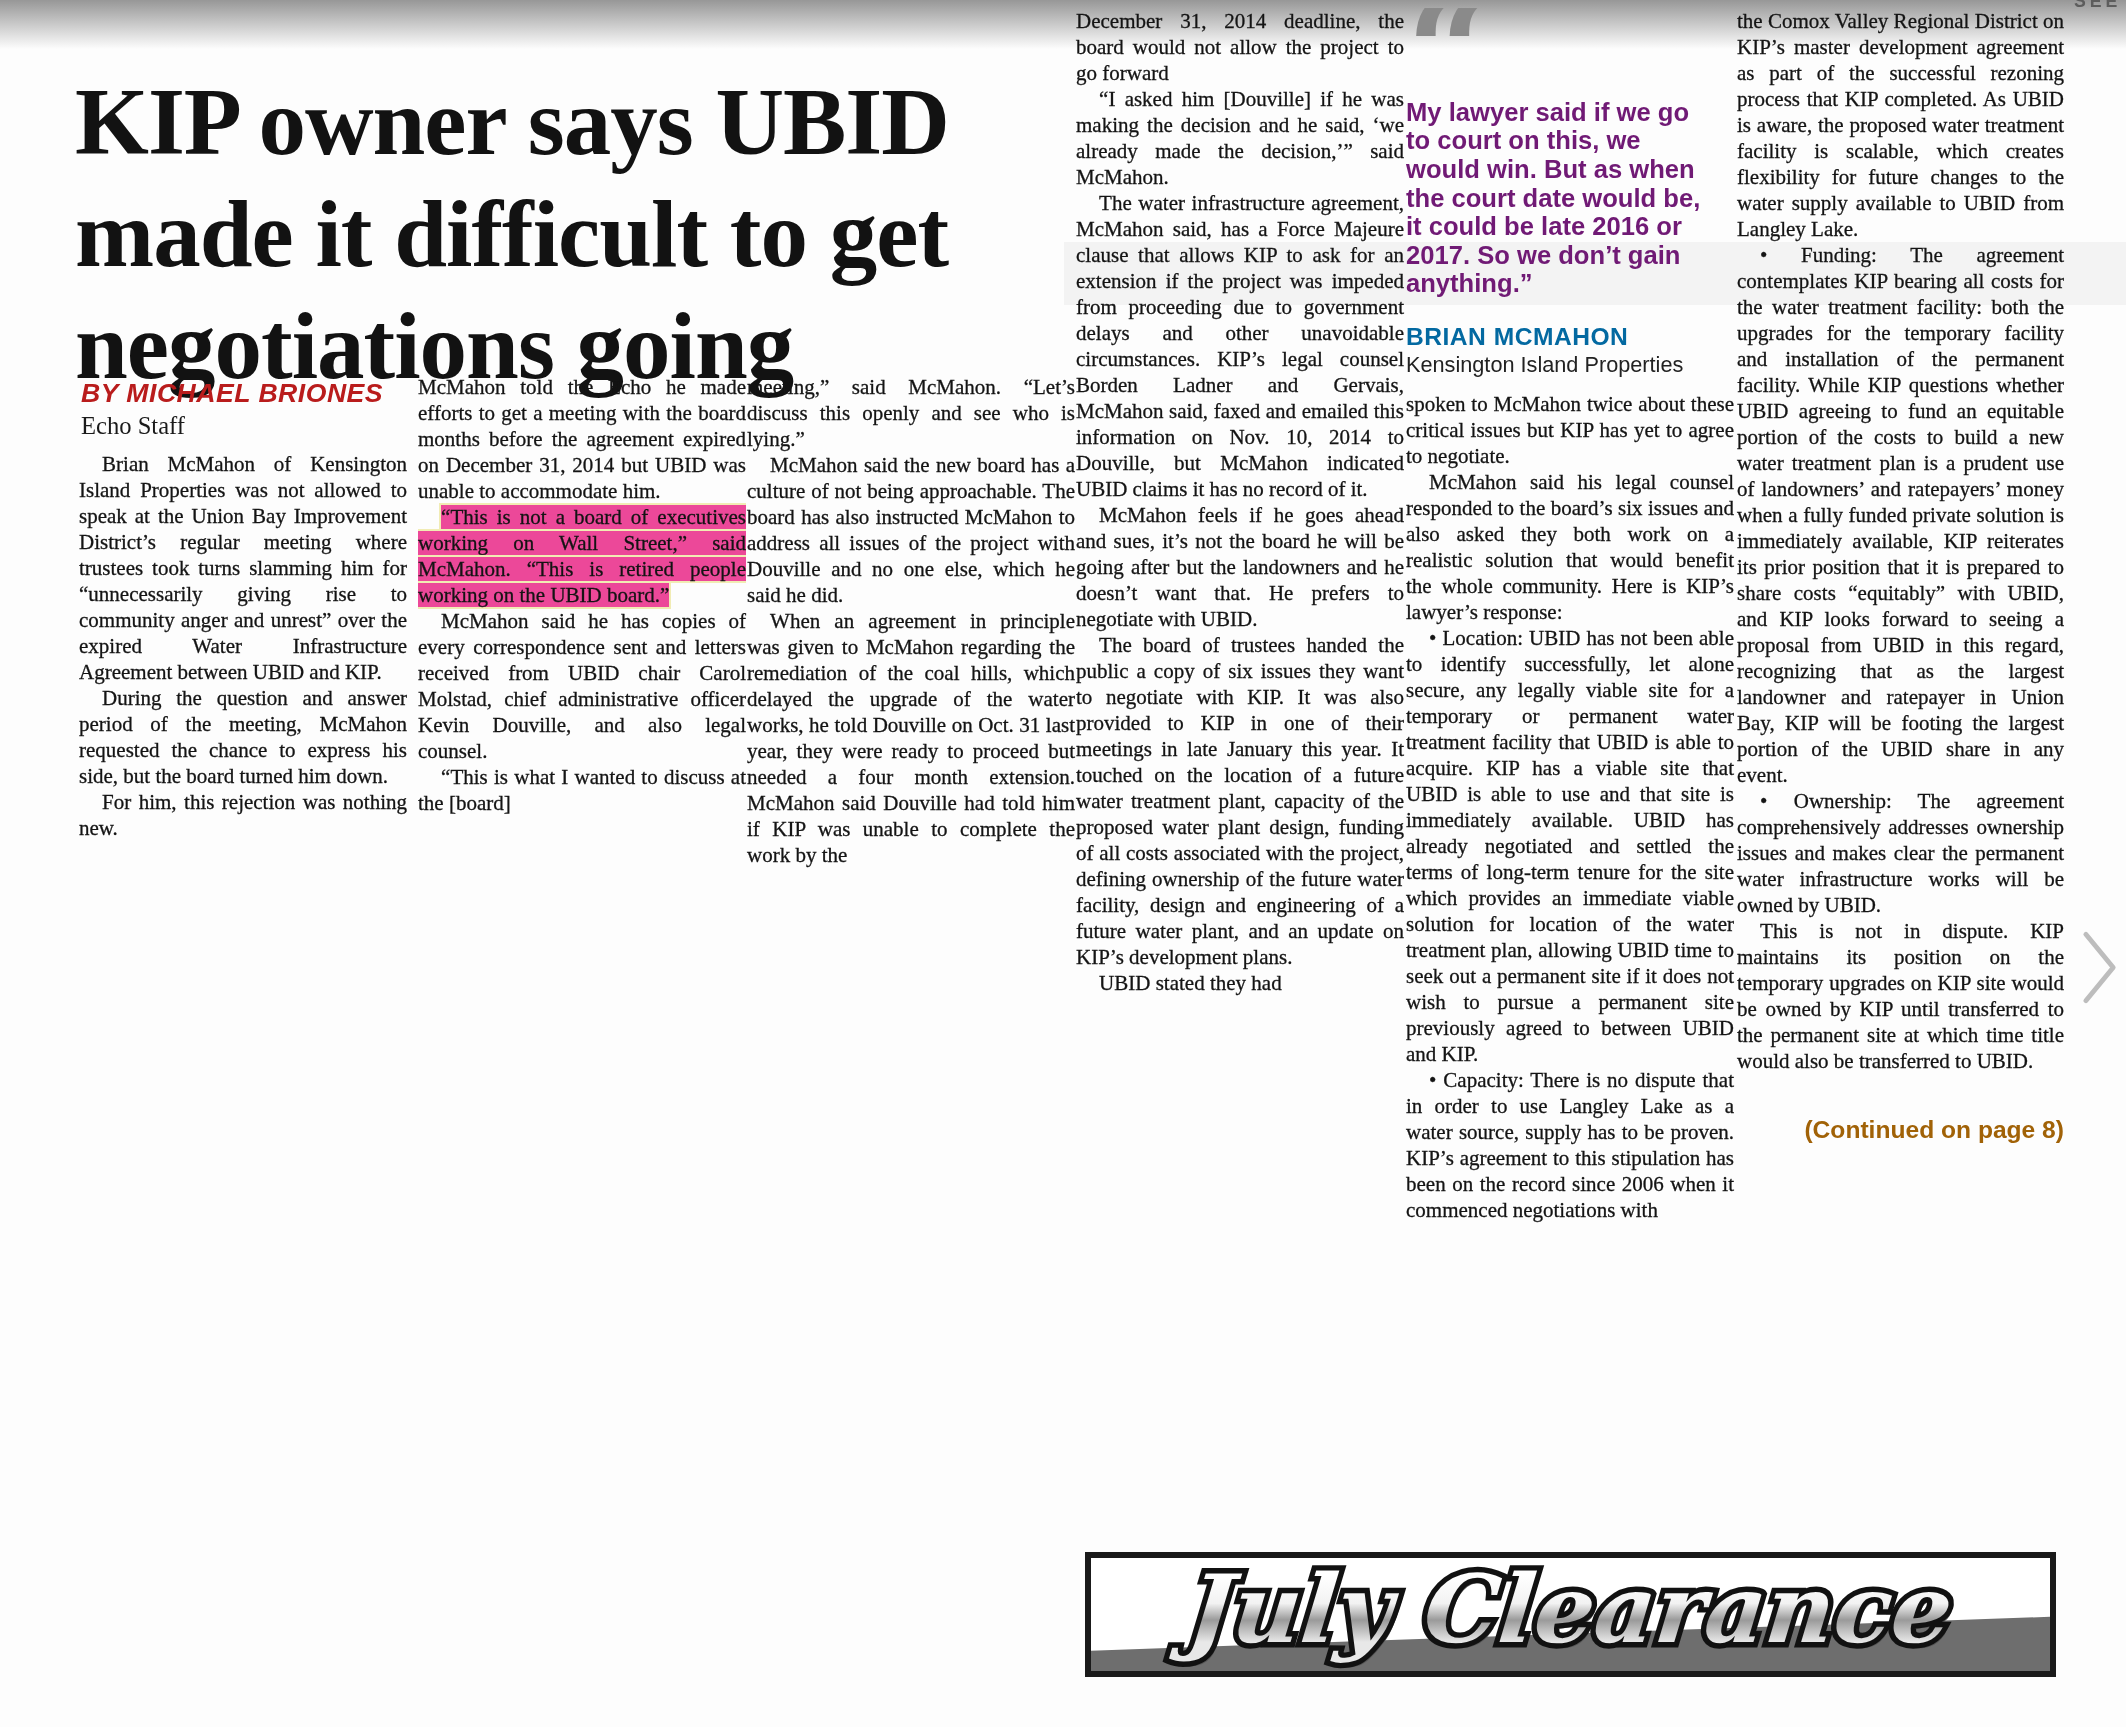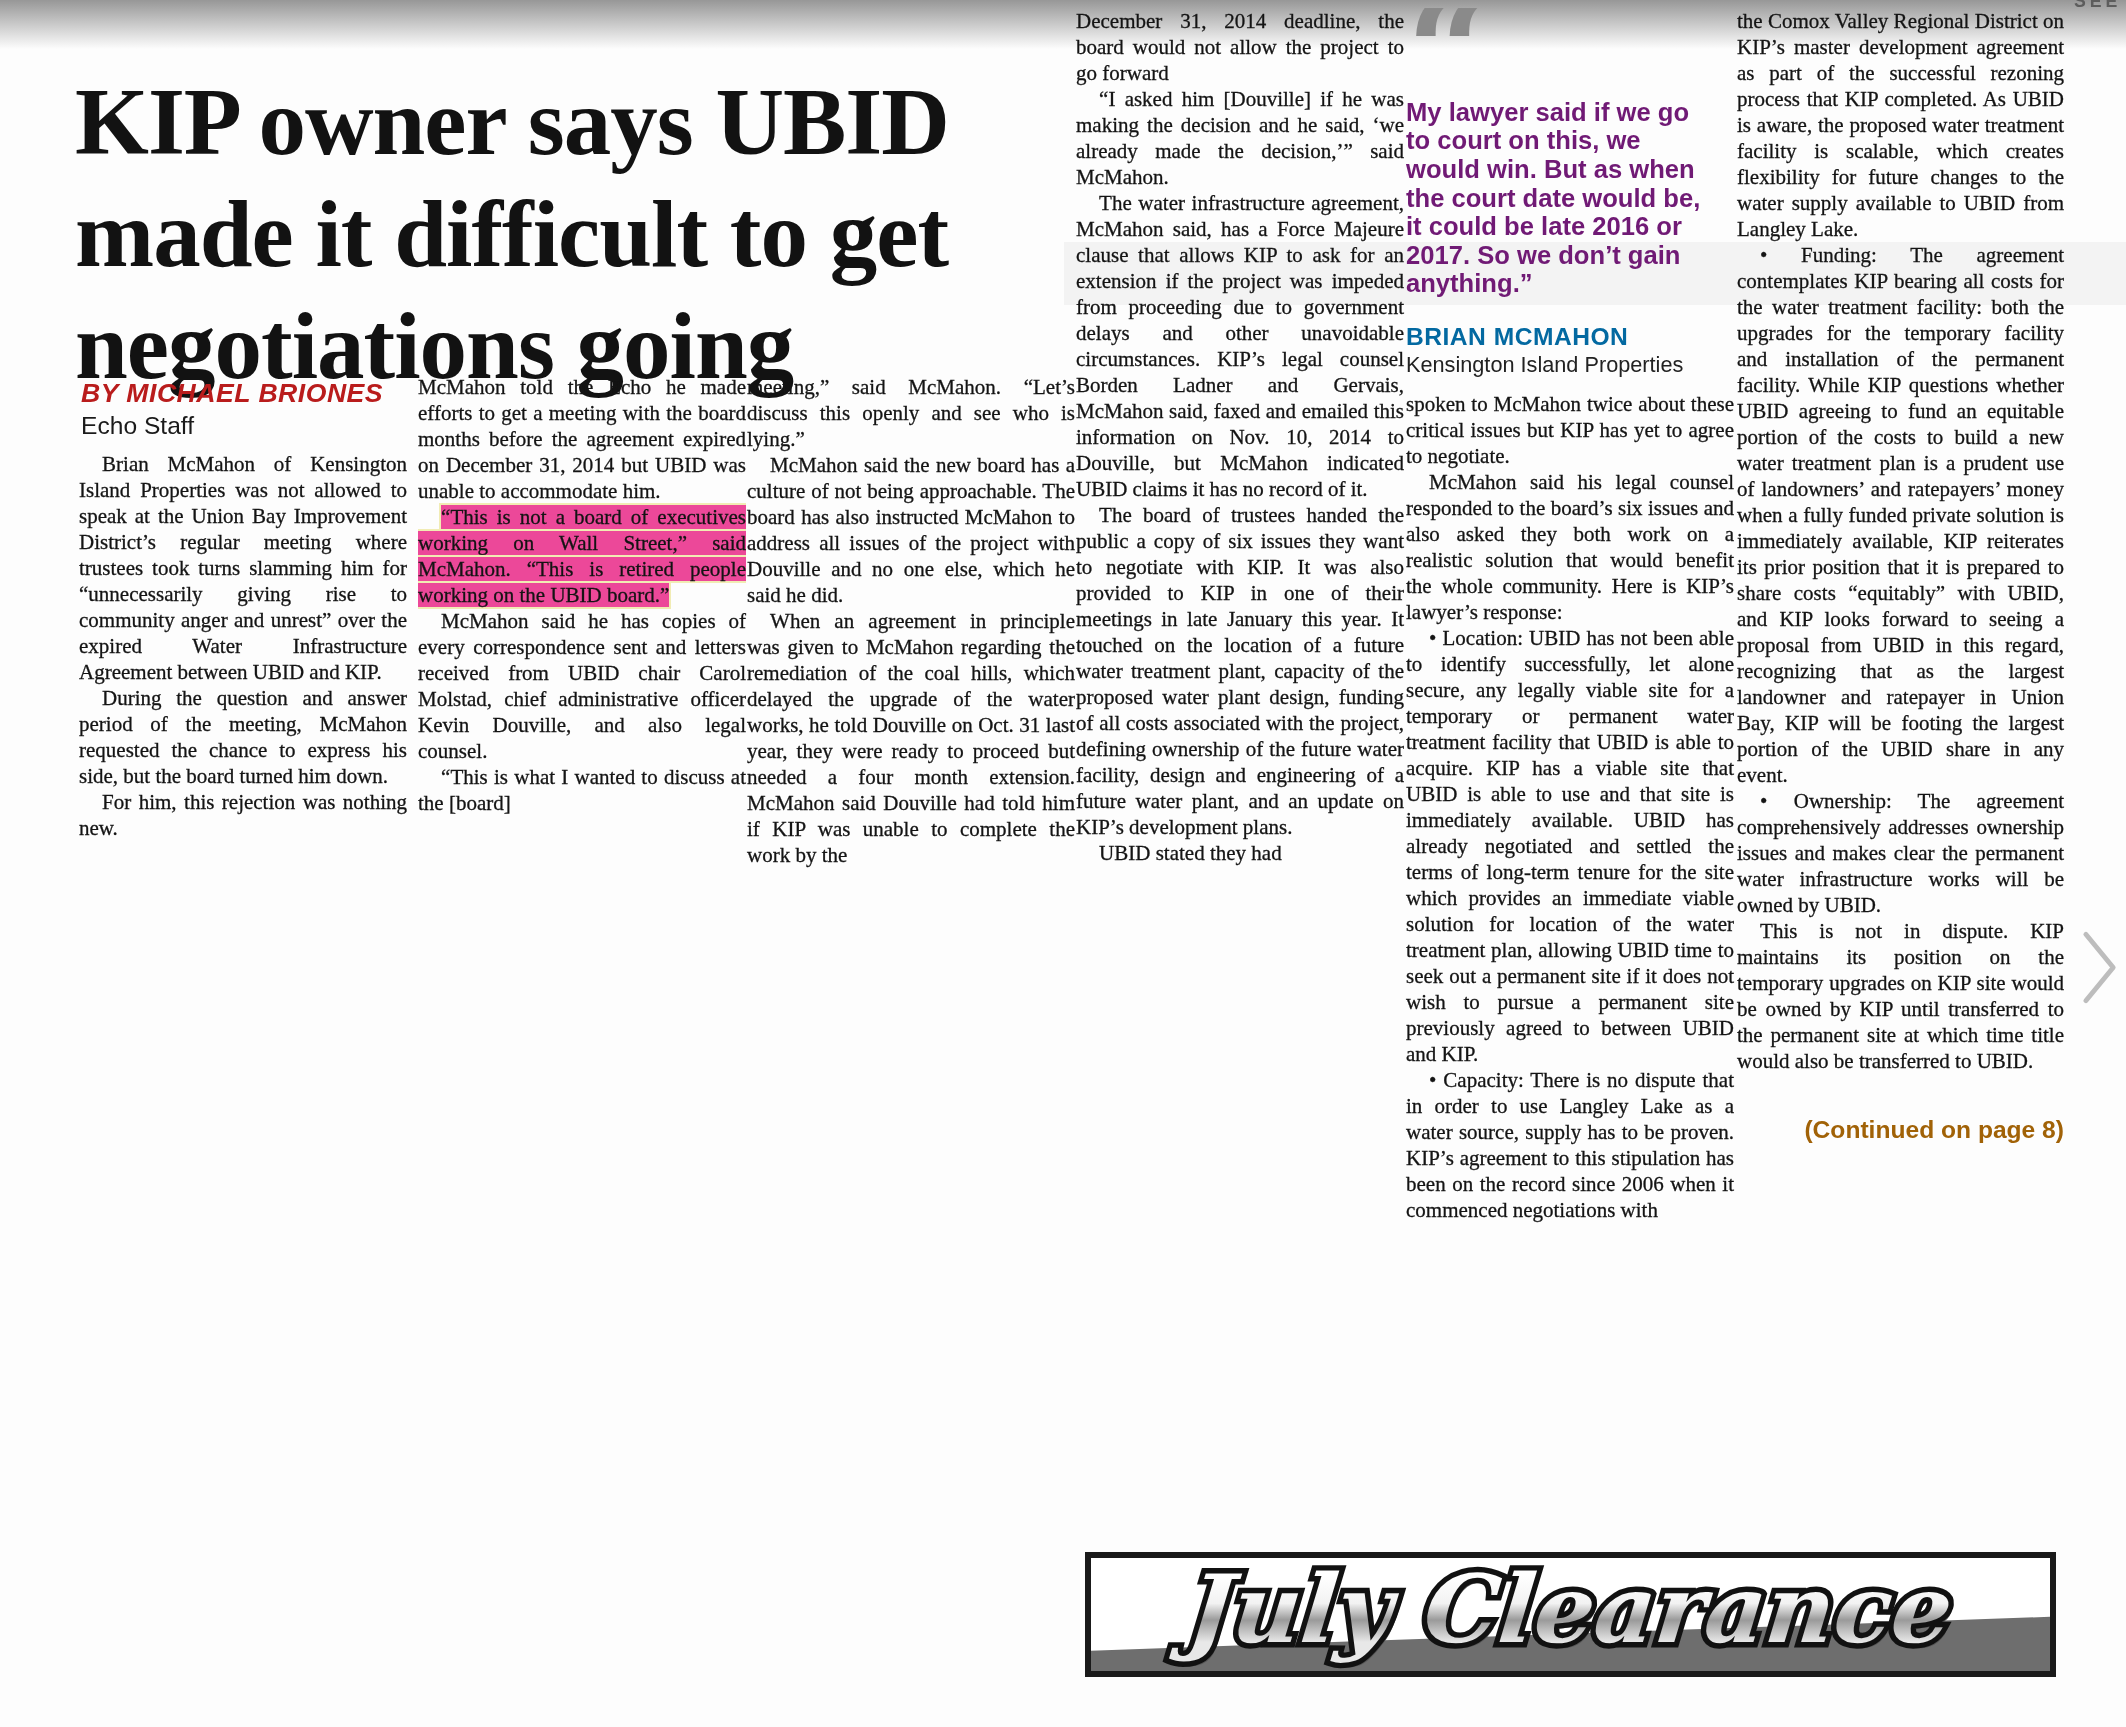--- a/index.html
+++ b/index.html
@@ -7,21 +7,21 @@
         font-family:"Liberation Serif","DejaVu Serif",serif;color:#161616;}
   #top-gradient{position:absolute;left:0;top:0;width:100%;height:49px;
         background:linear-gradient(#979797,rgba(255,255,255,0));pointer-events:none;}
   #scan-band{position:absolute;left:1064px;top:242px;width:1063px;height:63px;
         background:rgba(120,120,120,0.07);pointer-events:none;}
   #headline{position:absolute;left:75px;top:2px;width:1010px;
         font-size:95px;line-height:112px;font-weight:bold;letter-spacing:-1px;color:#121212;}
   #byline{position:absolute;left:81px;top:378px;width:325px;
         font-family:"Liberation Sans","DejaVu Sans",sans-serif;}
   #byline .name{font-size:26.6px;font-weight:bold;letter-spacing:0.5px;color:#b91c1c;font-style:italic;}
-  #byline .role{font-size:24.6px;margin-top:3px;color:#1a1a1a;}
+  #byline .role{font-size:24.6px;margin-top:3px;color:#1a1a1a;font-family:Liberation Serif, serif;}
   .col{position:absolute;width:328px;font-size:21px;line-height:26px;
         text-align:justify;color:#141414;-webkit-text-stroke:0.3px currentColor;}
   .col p{margin:0;text-indent:1.1em;}
   .col p.noindent{text-indent:0;}
   #col1{left:79px;top:451px;}
   #col2{left:418px;top:374px;}
   #col3{left:747px;top:374px;}
   #col4{left:1076px;top:7.9px;}
   #col5{left:1406px;top:7.9px;}
   #col6{left:1737px;top:7.9px;width:327px;}
@@ -84,20 +84,21 @@
     </div>
   <div id="col3" class="col">
       <p class="noindent"><span>meeting,” said McMahon. “Let’s discuss this openly and see who is lying.”</span></p>
       <p><span>McMahon said the new board has a culture of not being approachable. The board has also instructed McMahon to address all issues of the project with Douville and no one else, which he said he did.</span></p>
       <p><span>When an agreement in principle was given to McMahon regarding the remediation of the coal hills, which delayed the upgrade of the water works, he told Douville on Oct. 31 last year, they were ready to proceed but needed a four month extension. McMahon said Douville had told him if KIP was unable to complete the work by the</span></p>
     </div>
   <div id="col4" class="col">
       <p class="noindent"><span>December 31, 2014 deadline, the board would not allow the project to go forward</span></p>
       <p><span>“I asked him [Douville] if he was making the decision and he said, ‘we already made the decision,’” said McMahon.</span></p>
       <p><span>The water infrastructure agreement, McMahon said, has a Force Majeure clause that allows KIP to ask for an extension if the project was impeded from proceeding due to government delays and other unavoidable circumstances. KIP’s legal counsel Borden Ladner and Gervais, McMahon said, faxed and emailed this information on Nov. 10, 2014 to Douville, but McMahon indicated UBID claims it has no record of it.</span></p>
+      <p><span>McMahon feels if he goes ahead and sues, it’s not the board he will be going after but the landowners and he doesn’t want that. He prefers to negotiate with UBID.</span></p>
       <p><span>The board of trustees handed the public a copy of six issues they want to negotiate with KIP. It was also provided to KIP in one of their meetings in late January this year. It touched on the location of a future water treatment plant, capacity of the proposed water plant design, funding of all costs associated with the project, defining ownership of the future water facility, design and engineering of a future water plant, and an update on KIP’s development plans.</span></p>
       <p><span>UBID stated they had</span></p>
     </div>
 
   <div id="col5" class="col">
     <div id="pullquote">
       <div id="pq-icon">“</div>
       <div id="pq-text">My lawyer said if we go to court on this, we would win. But as when the court date would be, it could be late 2016 or 2017. So we don’t gain anything.”</div>
       <div id="pq-name">BRIAN MCMAHON</div>
       <div id="pq-org">Kensington Island Properties</div>

